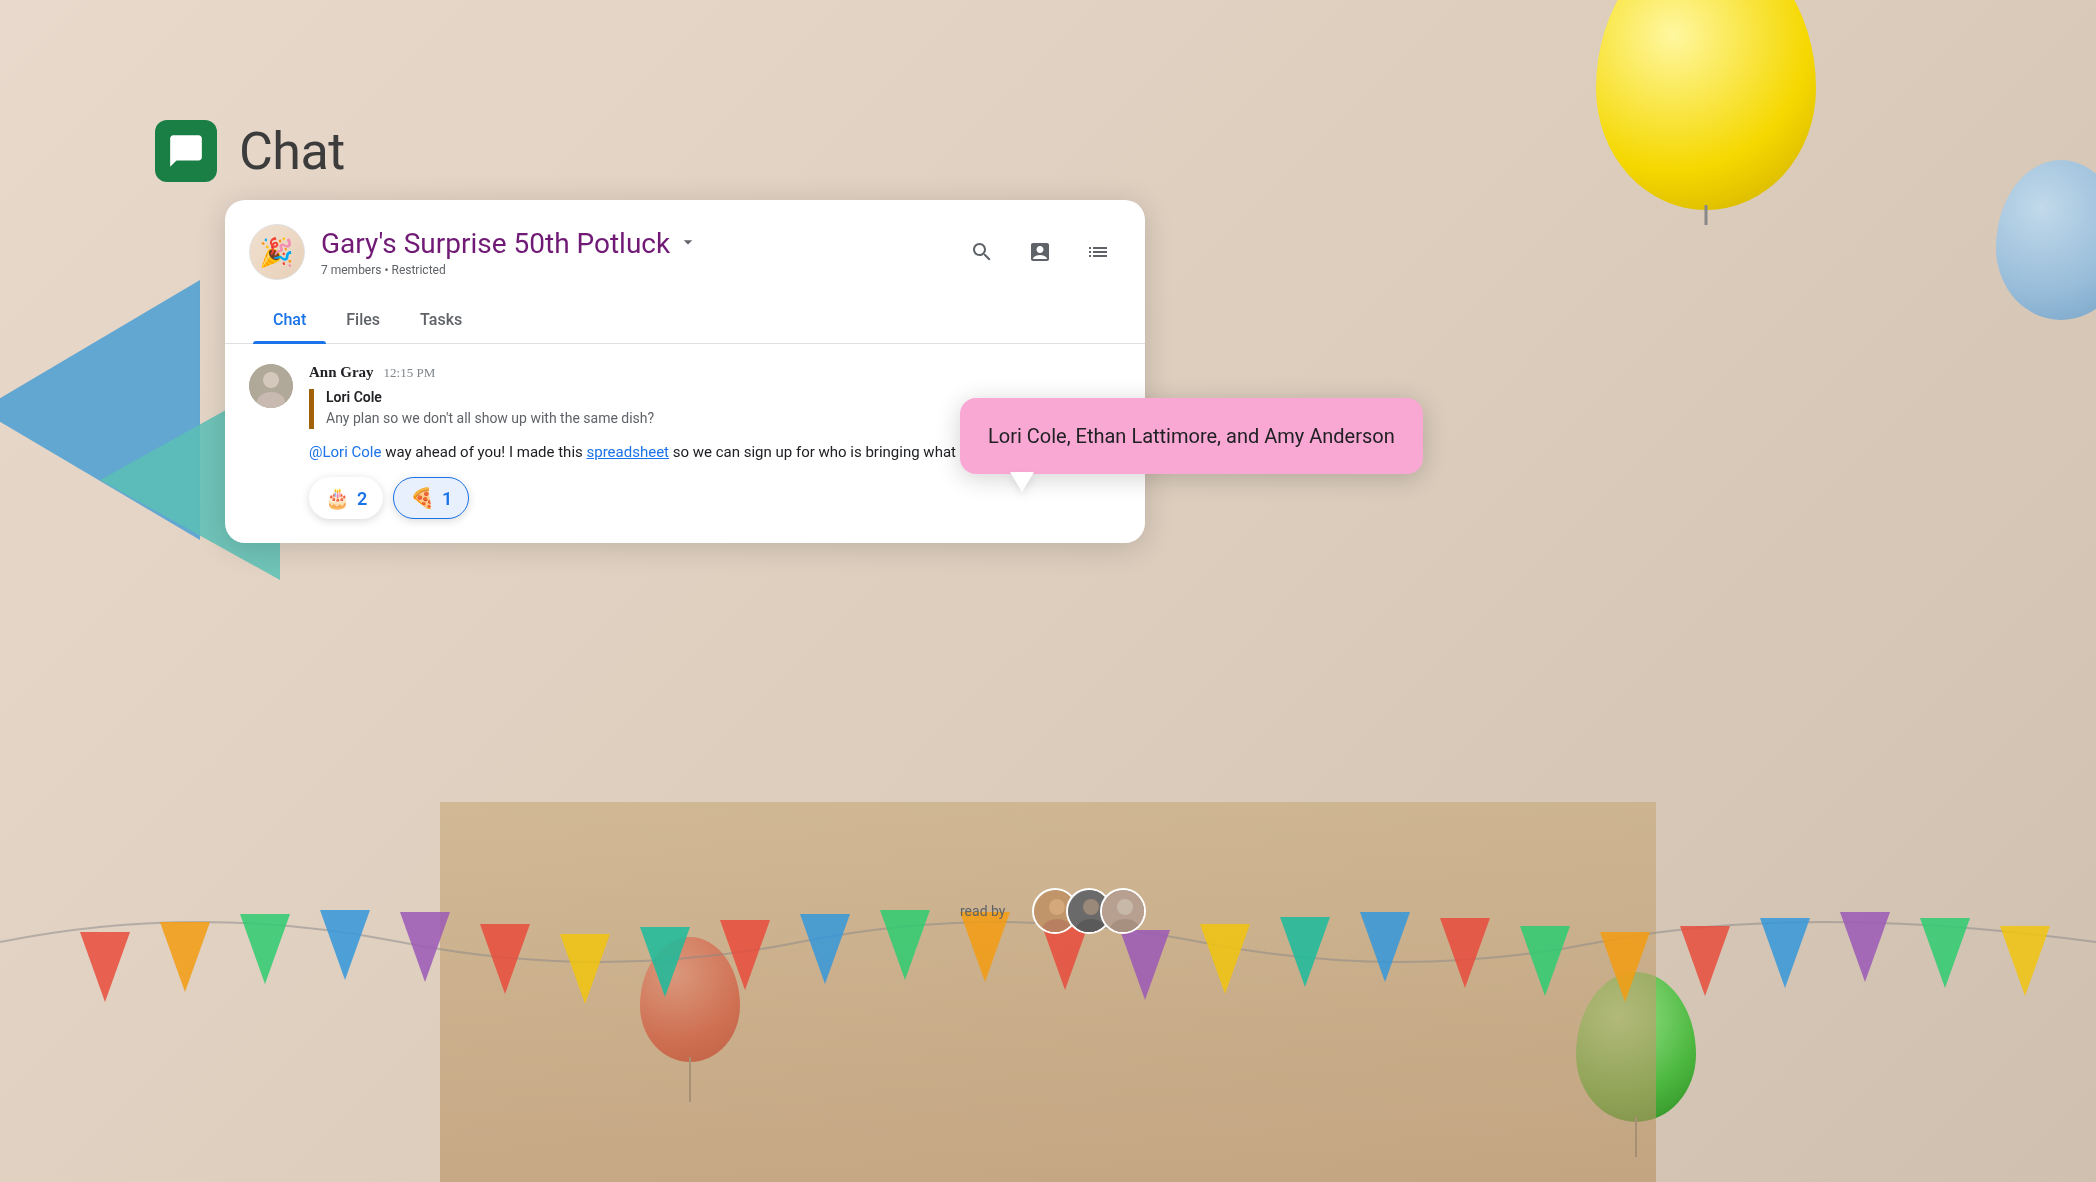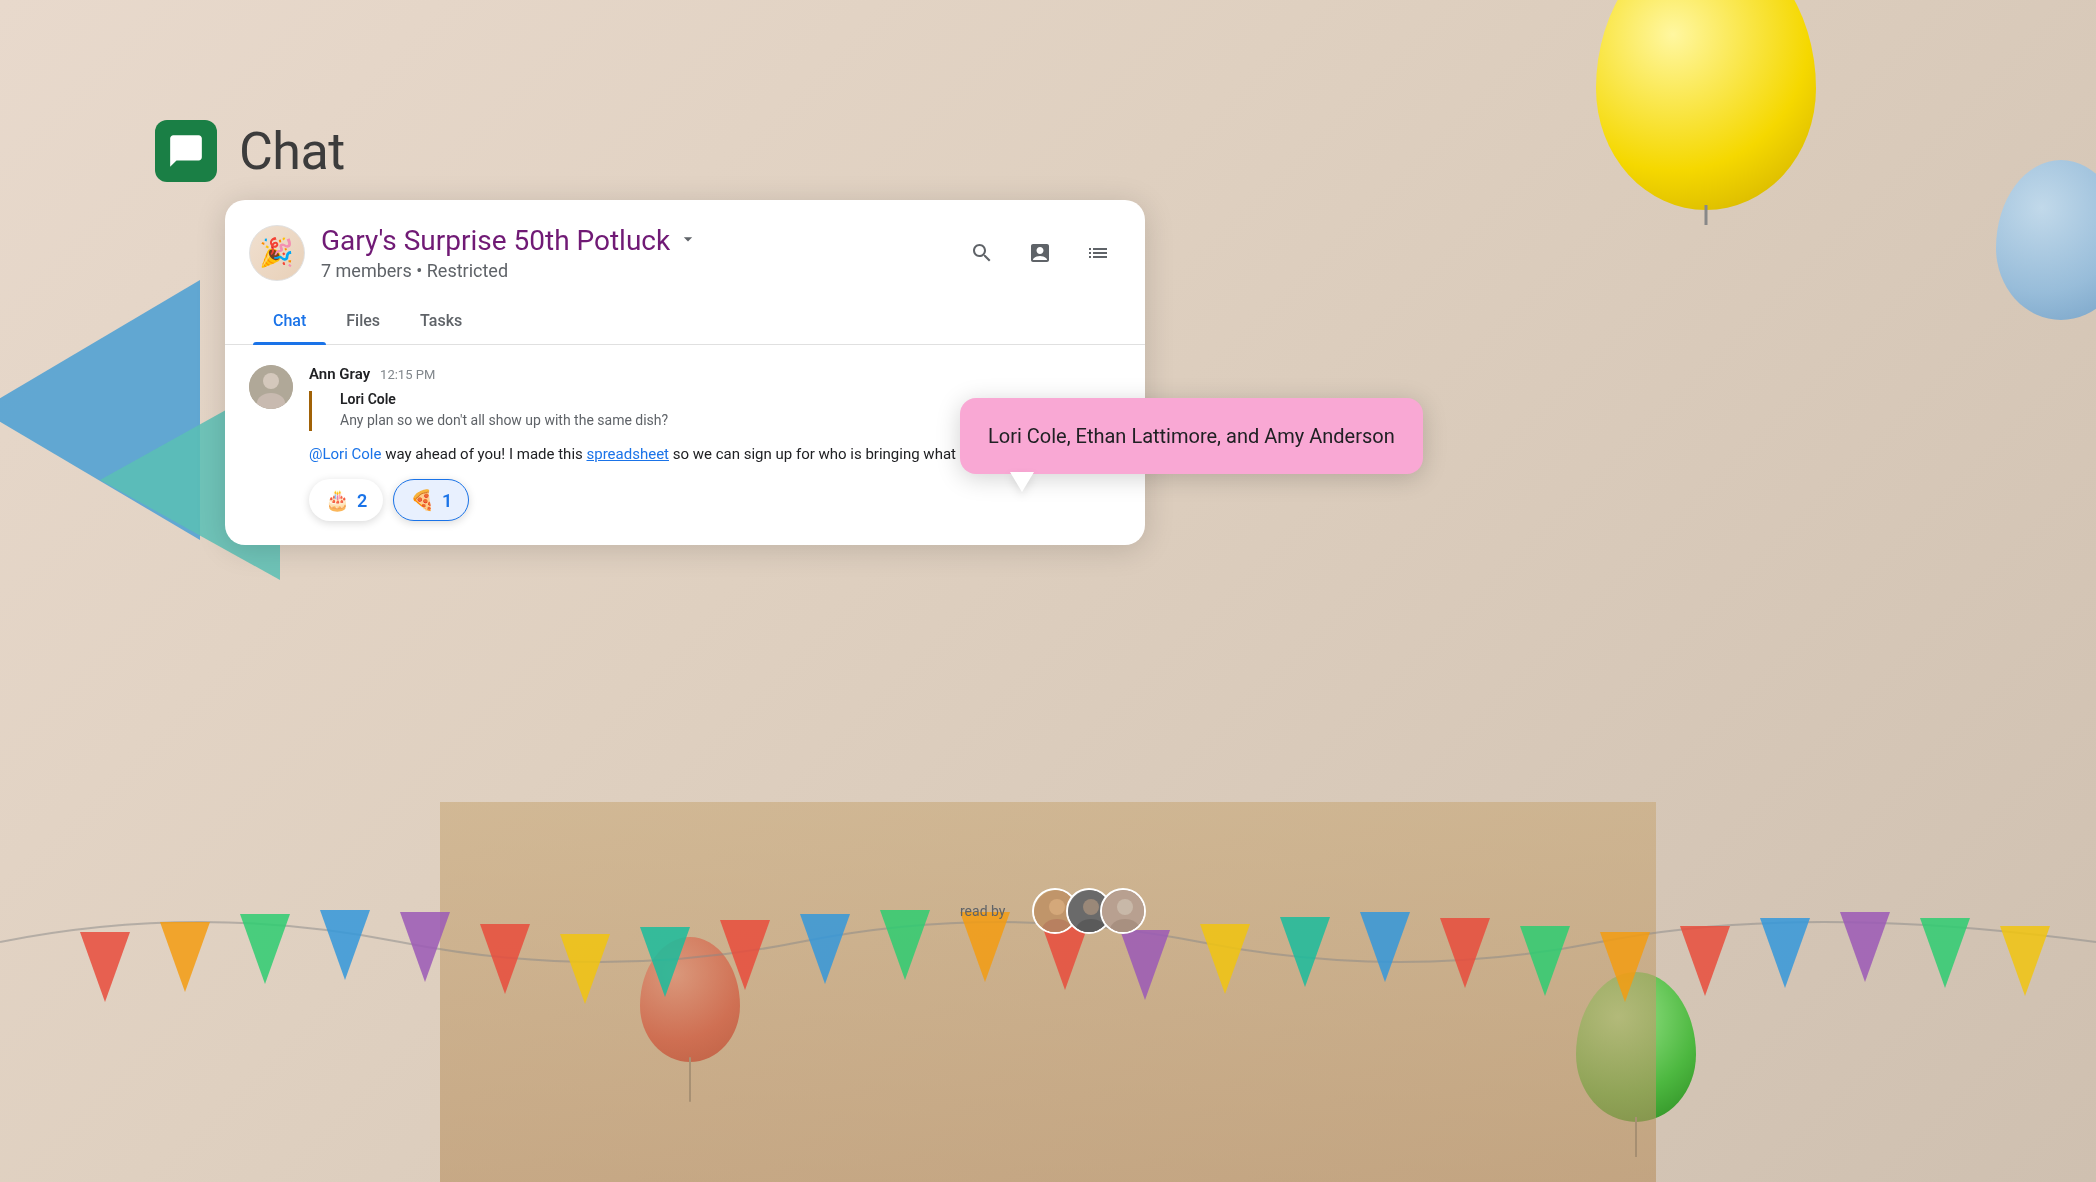--- a/index.html
+++ b/index.html
@@ -212,21 +212,21 @@
       color: #701a75;
     }
 
     .dropdown-icon {
       font-size: 18px;
       color: #5f6368;
       cursor: pointer;
     }
 
     .group-meta {
-      font-size: 18px;
+      font-size: 12px;
       color: #5f6368;
       margin-top: 3px;
     }
 
     .header-actions {
       display: flex;
       gap: 20px;
       align-items: center;
     }
 
@@ -292,37 +292,38 @@
 
     .message-content {
       flex: 1;
     }
 
     .message-header {
       display: flex;
       align-items: baseline;
       gap: 10px;
       margin-bottom: 8px;
+      font-family: Liberation Serif, serif;
     }
 
     .sender-name {
       font-size: 15px;
       font-weight: 600;
       color: #202124;
     }
 
     .message-time {
       font-size: 13px;
       color: #80868b;
     }
 
     
     .quoted-message {
-      border-left: 3px solid #a16207;
-      padding-left: 28px;
+      border-left: 5px solid #a16207;
+      padding-left: 12px;
       margin-bottom: 12px;
     }
 
     .quoted-sender {
       font-size: 14px;
       font-weight: 600;
       color: #202124;
       margin-bottom: 4px;
     }
 

